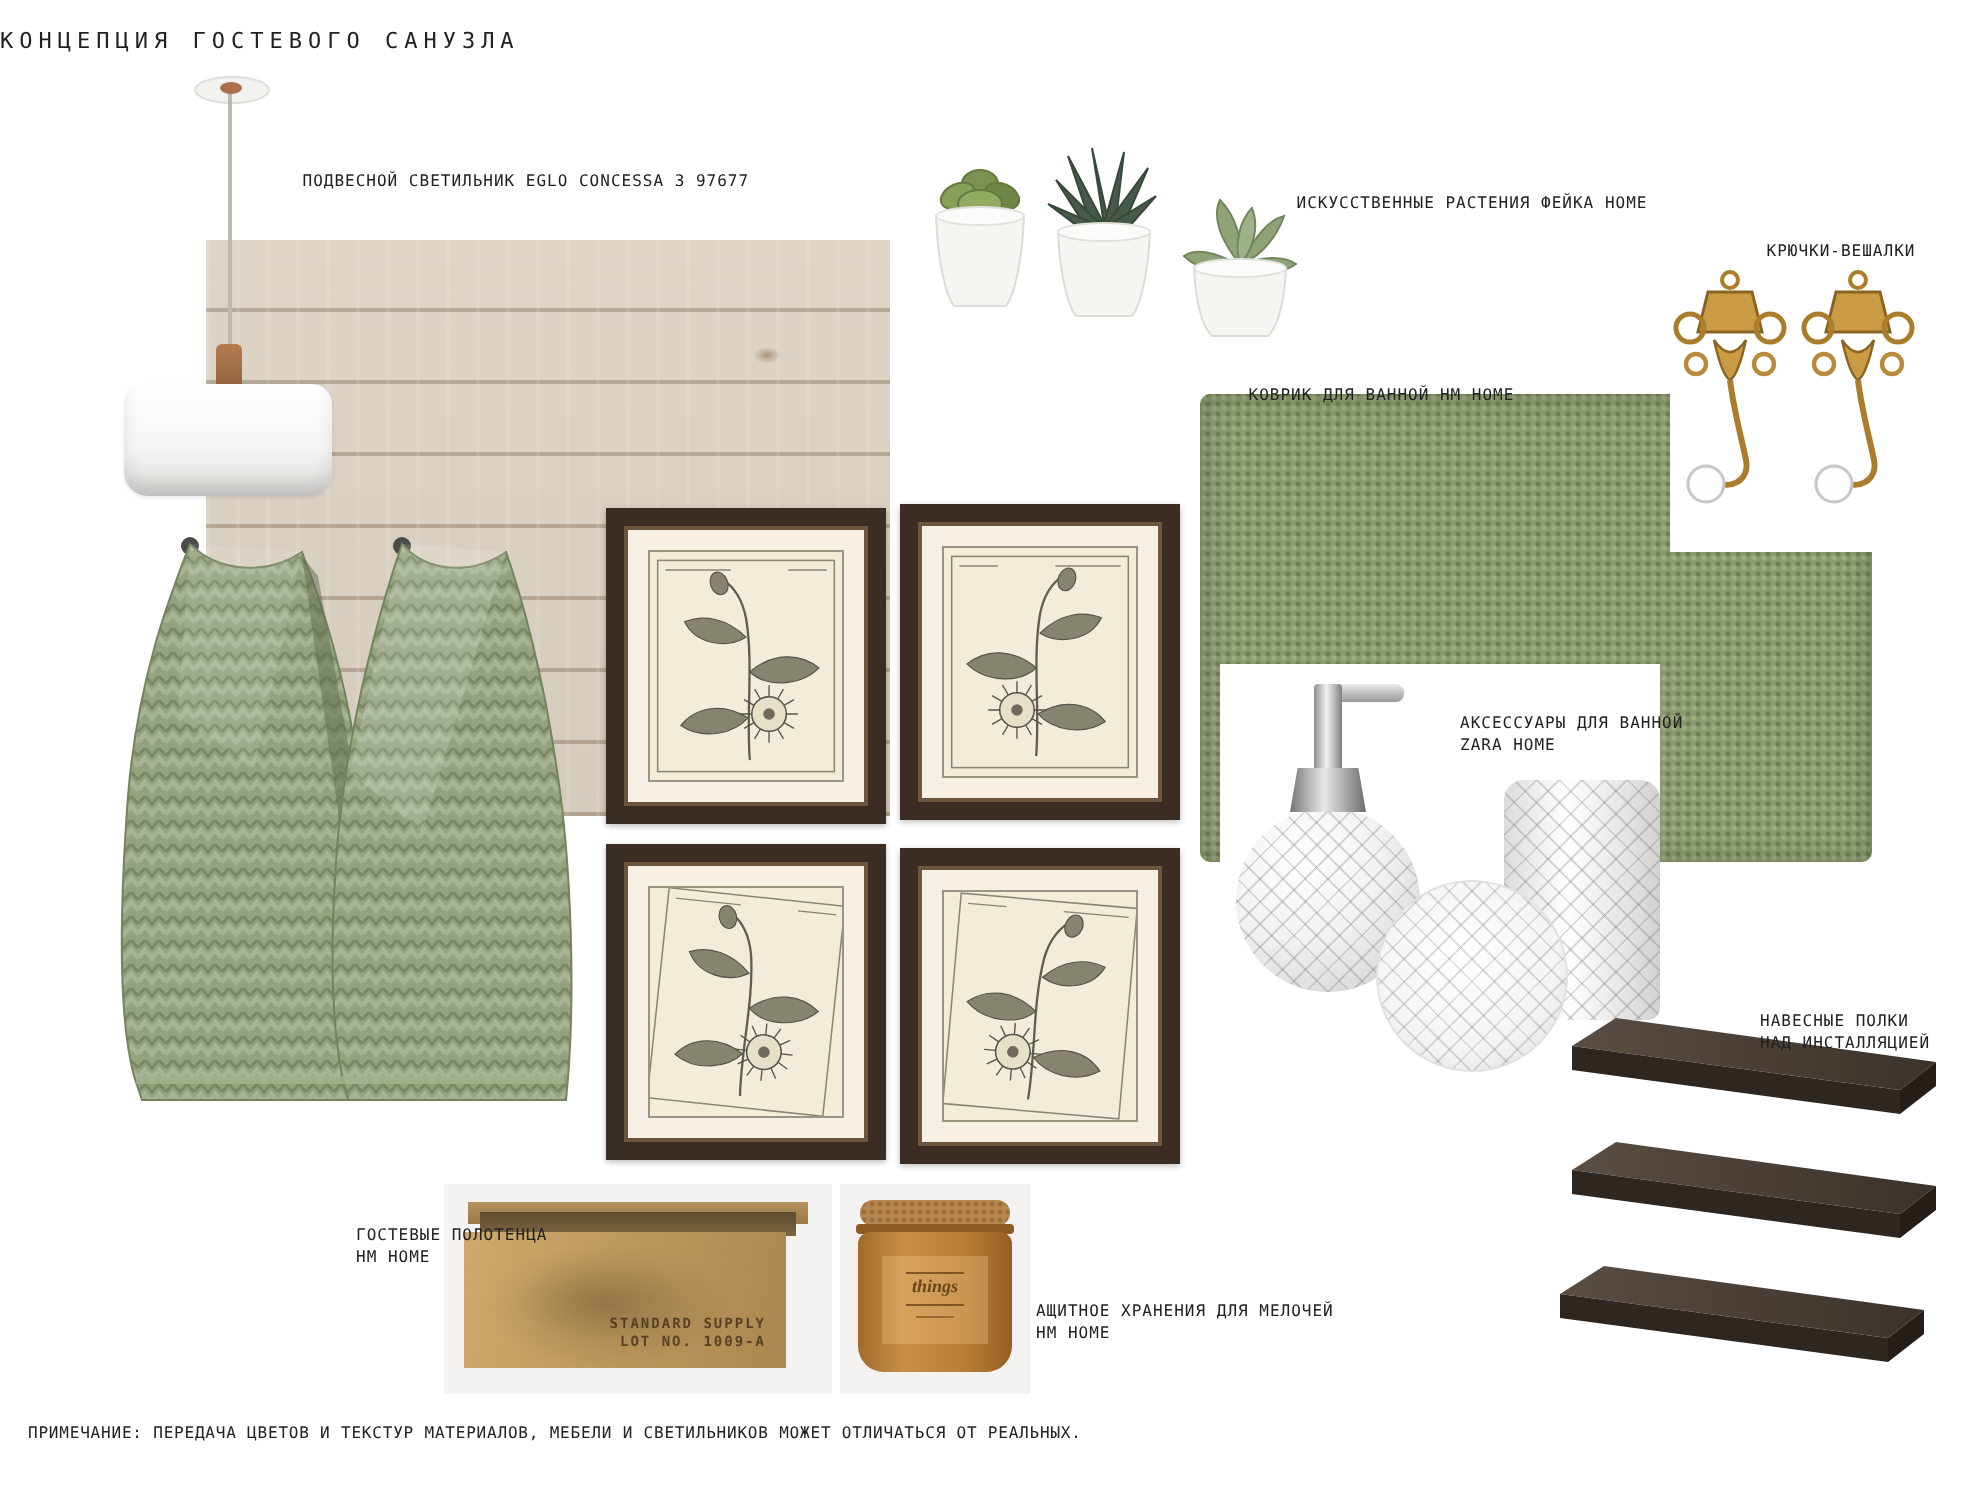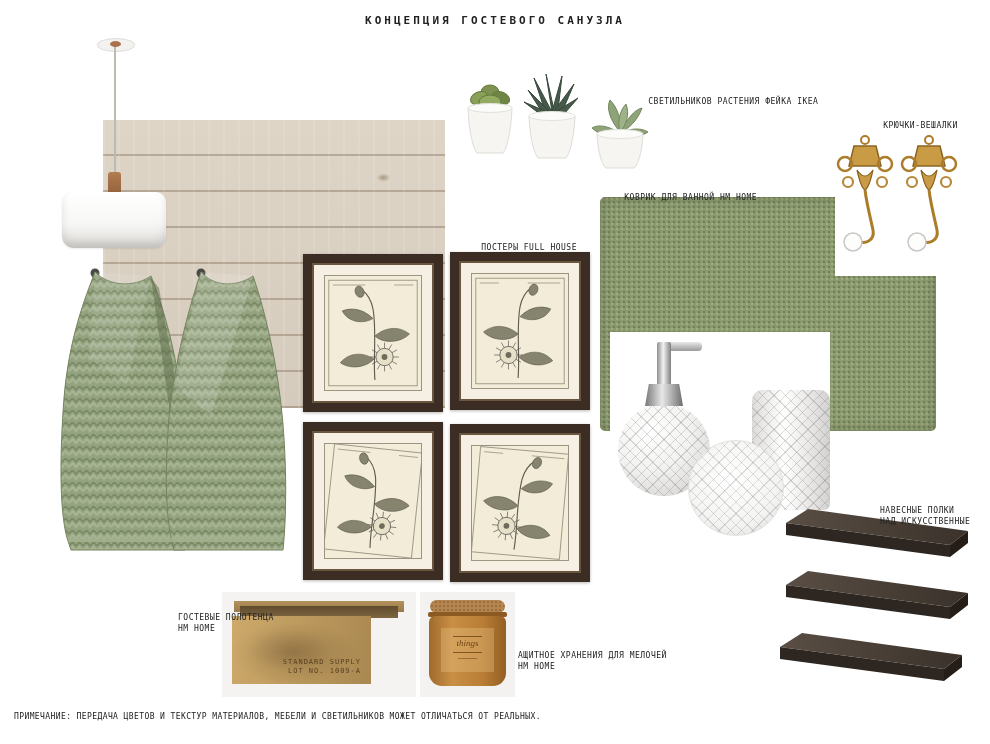--- a/index.html
+++ b/index.html
@@ -1,20 +1,20 @@
 <!DOCTYPE html>
 <html><head>
 <meta charset="utf-8">
 <style>
   html,body{margin:0;padding:0;background:#ffffff;}
   .board{position:relative;width:990px;height:744px;background:#ffffff;overflow:hidden;
          font-family:"DejaVu Sans Mono","Liberation Mono",monospace;color:#1c1c1c;}
   .abs{position:absolute;}
   .lbl{position:absolute;font-size:8px;letter-spacing:.5px;line-height:11px;color:#222;white-space:pre;z-index:30;}
-  .title{position:absolute;top:14px;left:0;width:100%;text-align:center;font-size:11px;letter-spacing:3px;color:#222;z-index:30;font-weight:bold;}
+  .title{position:absolute;top:14px;left:0;width:100%;font-size:11px;letter-spacing:3px;color:#222;z-index:30;}
   .note{position:absolute;top:712px;left:14px;font-size:8px;letter-spacing:.4px;color:#222;z-index:30;text-align:right;}
 
   
   .canopy{left:97px;top:38px;width:36px;height:12px;border-radius:50%;background:#f3f2ef;border:1px solid #ddd;z-index:6;}
   .canopy-core{left:110px;top:41px;width:11px;height:6px;border-radius:50%;background:#a9714b;z-index:7;}
   .cord{left:114px;top:46px;width:2px;height:128px;background:#bdb9b3;z-index:6;}
   .socket{left:108px;top:172px;width:13px;height:26px;border-radius:3px;background:linear-gradient(180deg,#b37c51,#8c5d39);z-index:7;}
   .shade{left:62px;top:192px;width:104px;height:56px;z-index:8;
          border-radius:10px 10px 12px 12px;
          background:linear-gradient(180deg,#ffffff 0%,#f7f7f5 55%,#e7e6e3 85%,#d7d6d3 100%);
@@ -32,21 +32,21 @@
   
   .mat{left:600px;top:197px;width:336px;height:234px;z-index:2;border-radius:5px;
        background:
         radial-gradient(circle at 2px 2px, rgba(160,175,130,.9) 1px, transparent 1.5px),
         radial-gradient(circle at 2px 2px, rgba(110,125,85,.9) 1px, transparent 1.5px),
         #8c9a70;
        background-size:5px 5px,5px 5px,auto;background-position:0 0,2px 3px,0 0;
        box-shadow:inset 0 0 14px rgba(55,65,38,.35);}
 
   
-  .card{background:#ffffff;z-index:5;}
+  .card{background:#ffffff;z-index:5;font-weight:bold;}
   .hooks-card{left:835px;top:130px;width:128px;height:146px;}
   .acc-card{left:610px;top:332px;width:220px;height:208px;}
   .box-card{left:222px;top:592px;width:194px;height:105px;background:#f4f3f1;}
   .jar-card{left:420px;top:592px;width:95px;height:105px;background:#f3f2f0;}
 
   
   .frame{position:absolute;width:140px;height:158px;box-sizing:border-box;border:9px solid #3b2d23;
          background:#f5f0e3;padding:12px;z-index:6;
          box-shadow:0 1px 3px rgba(0,0,0,.28), inset 0 0 0 2px #6a553f;}
   .print{width:98px;height:116px;background:#f3ecd9;border:1px solid #9a9480;box-sizing:border-box;}
@@ -71,21 +71,21 @@
   .dish{left:78px;top:108px;width:96px;height:96px;border-radius:50%;z-index:4;
         border:1px solid #e2e1df;box-sizing:border-box;
         background:
          repeating-linear-gradient(45deg, rgba(110,110,108,.22) 0 1px, transparent 1px 8px),
          repeating-linear-gradient(-45deg, rgba(110,110,108,.22) 0 1px, transparent 1px 8px),
          radial-gradient(circle at 45% 40%, #ffffff 0%, #f4f4f2 60%, #dddcda 100%);}
 
   
   .box-rim{left:12px;top:9px;width:170px;height:11px;background:linear-gradient(180deg,#b3915c,#9a7a49);}
   .box-inner{left:18px;top:14px;width:158px;height:12px;background:linear-gradient(180deg,#5f4c2f,#7d6540);}
-  .box-front{left:10px;top:24px;width:139px;height:68px;
+  .box-front{left:10px;top:24px;width:161px;height:68px;
         background:
          radial-gradient(ellipse 90px 45px at 45% 55%, rgba(92,70,40,.28), transparent 70%),
          radial-gradient(ellipse 60px 30px at 42% 50%, rgba(92,70,40,.22), transparent 70%),
          linear-gradient(100deg,#cda96b,#bd9a5e 45%,#a98851);}
   .box-stamp{position:absolute;right:10px;bottom:8px;text-align:right;font-size:7px;line-height:9px;
         letter-spacing:1px;color:rgba(72,52,26,.85);}
 
   
   .cork{left:10px;top:8px;width:75px;height:13px;border-radius:7px;
         background:radial-gradient(circle at 2px 2px, rgba(140,95,50,.6) 1px, transparent 1.4px) 0 0/4px 4px,#b5854f;}
@@ -296,34 +296,37 @@
     <div class="abs jar-body">
       <div class="abs jar-label">
         <div class="jar-rule" style="top:8px"></div>
         <div class="jar-word">things</div>
         <div class="jar-rule" style="top:24px"></div>
         <div class="jar-sub"></div>
       </div>
     </div>
   </div>
 
+  <div class="lbl" style="left:130px;top:74px">
+    <span>ПОДВЕСНОЙ СВЕТИЛЬНИК EGLO CONCESSA 3 97677</span>
+  </div>
   <div class="lbl" style="left:627px;top:85px">
-    <span>СВЕТИЛЬНИКОВ РАСТЕНИЯ ФЕЙКА IKEA</span>
+    <span>ИСКУССТВЕННЫЕ РАСТЕНИЯ ФЕЙКА HOME</span>
   </div>
   <div class="lbl" style="left:603px;top:181px">
     <span>КОВРИК ДЛЯ ВАННОЙ HM HOME</span>
   </div>
   <div class="lbl" style="left:862px;top:109px">
     <span>КРЮЧКИ-ВЕШАЛКИ</span>
   </div>
-  <div class="lbl" style="left:460px;top:231px">
-    <span>ПОСТЕРЫ FULL HOUSE</span>
+  <div class="lbl" style="left:730px;top:334px">
+    <div>АКСЕССУАРЫ ДЛЯ ВАННОЙ</div><div>ZARA HOME</div>
   </div>
   <div class="lbl" style="left:880px;top:483px">
-    <div>НАВЕСНЫЕ ПОЛКИ</div><div>НАД ИСКУССТВЕННЫЕ</div>
+    <div>НАВЕСНЫЕ ПОЛКИ</div><div>НАД ИНСТАЛЛЯЦИЕЙ</div>
   </div>
   <div class="lbl" style="left:178px;top:590px">
     <div>ГОСТЕВЫЕ ПОЛОТЕНЦА</div><div>HM HOME</div>
   </div>
   <div class="lbl" style="left:518px;top:628px">
     <div>АЩИТНОЕ ХРАНЕНИЯ ДЛЯ МЕЛОЧЕЙ</div><div>HM HOME</div>
   </div>
 
 </div>
 

